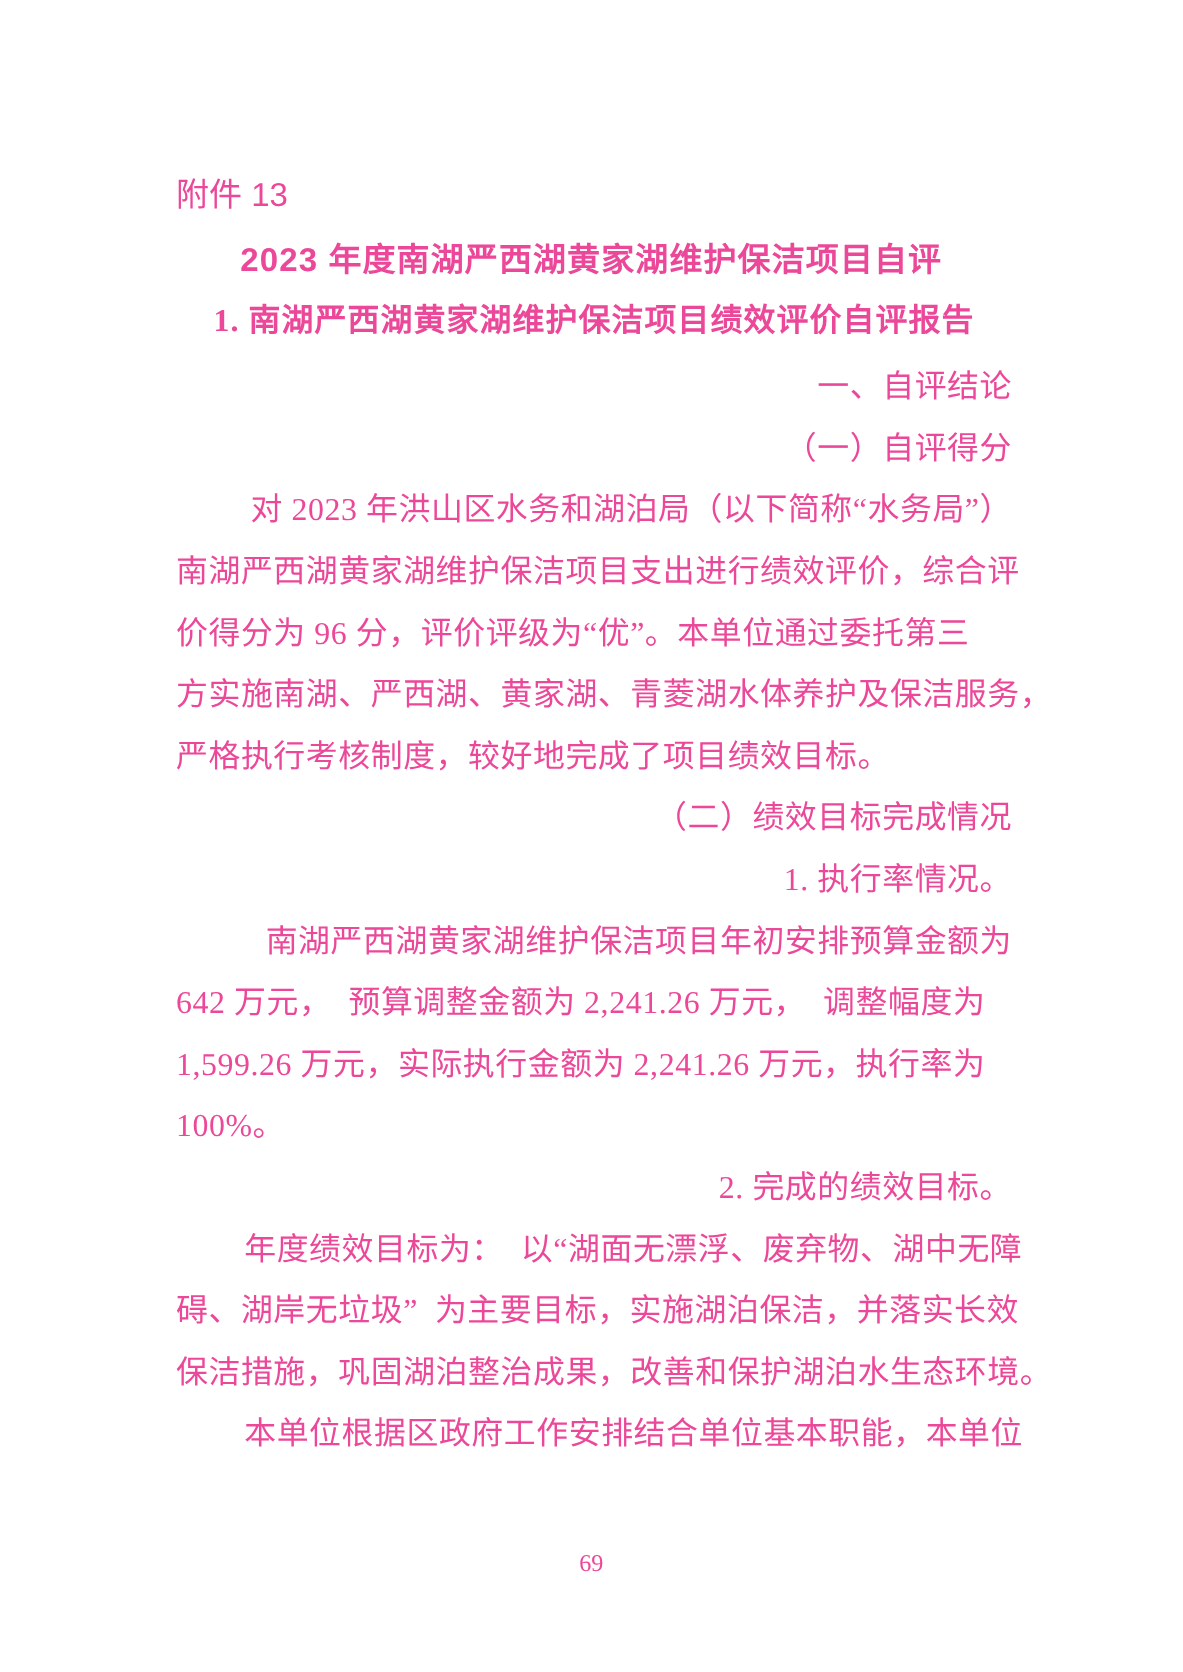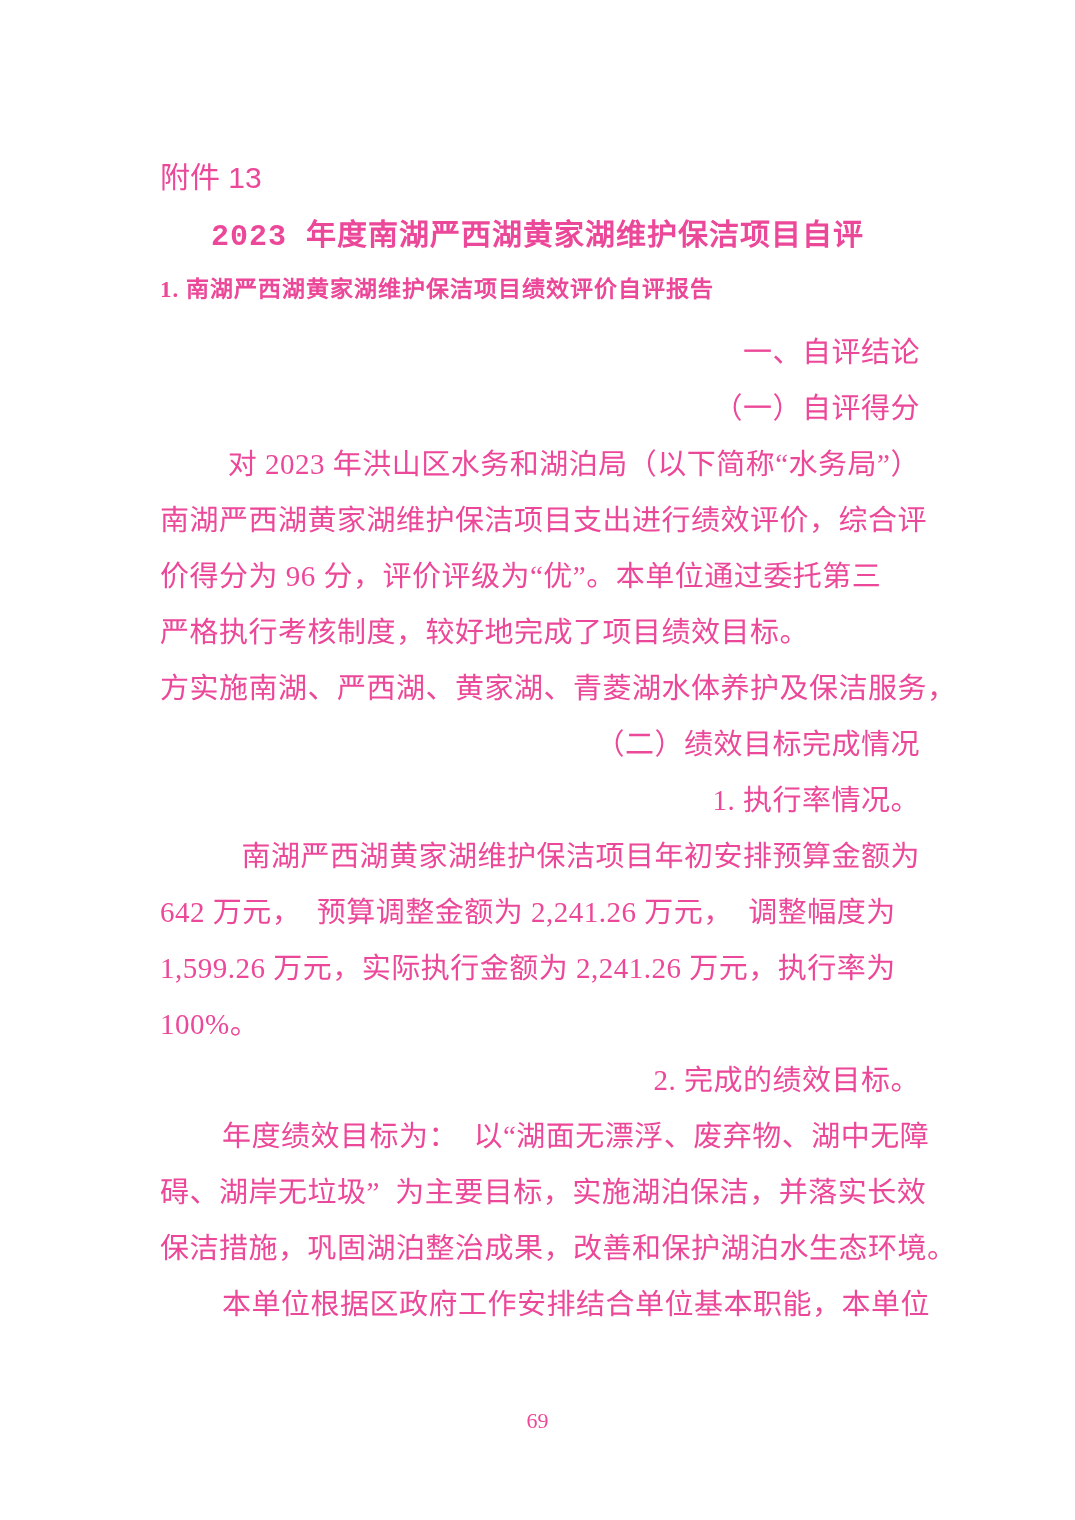--- a/index.html
+++ b/index.html
@@ -21,38 +21,39 @@
       font-size: 30px;
       line-height: 1;
       white-space: pre;
     }
     .doc-title {
       position: absolute;
       left: 160px;
       top: 222px;
       width: 755px;
       text-align: center;
-      font-family: Liberation Mono, monospace;
+      font-family: Liberation Sans, sans-serif;
       font-weight: bold;
       font-size: 30px;
       line-height: 1;
       letter-spacing: 1px;
       white-space: pre;
     }
     .section-heading {
       position: absolute;
       left: 160px;
       top: 278px;
       width: 760px;
       font-family: "Liberation Serif", serif;
       font-weight: bold;
-      font-size: 23px;
+      font-size: 29px;
       line-height: 1;
       letter-spacing: 1px;
       white-space: pre;
+      text-align: center;
     }
     .body-block {
       position: absolute;
       left: 160px;
       top: 324px;
       width: 760px;
       font-size: 29px;
       font-family: "Liberation Serif", serif;
     }
     .line {
@@ -86,22 +87,22 @@
   <div class="doc-title">2023 年度南湖严西湖黄家湖维护保洁项目自评</div>
 
   <div class="section-heading">1. 南湖严西湖黄家湖维护保洁项目绩效评价自评报告</div>
 
   <div class="body-block">
     <div class="line indent">一、自评结论</div>
     <div class="line indent">（一）自评得分</div>
     <div class="line indent">对 2023 年洪山区水务和湖泊局（以下简称“水务局”）</div>
     <div class="line">南湖严西湖黄家湖维护保洁项目支出进行绩效评价，综合评</div>
     <div class="line">价得分为 96 分，评价评级为“优”。本单位通过委托第三</div>
+    <div class="line">方实施南湖、严西湖、黄家湖、青菱湖水体养护及保洁服务，</div>
     <div class="line">严格执行考核制度，较好地完成了项目绩效目标。</div>
-    <div class="line">方实施南湖、严西湖、黄家湖、青菱湖水体养护及保洁服务，</div>
     <div class="line indent">（二）绩效目标完成情况</div>
     <div class="line indent">1. 执行率情况。</div>
     <div class="line indent">南湖严西湖黄家湖维护保洁项目年初安排预算金额为</div>
     <div class="line">642 万元，  预算调整金额为 2,241.26 万元，  调整幅度为</div>
     <div class="line">1,599.26 万元，实际执行金额为 2,241.26 万元，执行率为</div>
     <div class="line">100%。</div>
     <div class="line indent">2. 完成的绩效目标。</div>
     <div class="line indent">年度绩效目标为：  以“湖面无漂浮、废弃物、湖中无障</div>
     <div class="line">碍、湖岸无垃圾”  为主要目标，实施湖泊保洁，并落实长效</div>
     <div class="line">保洁措施，巩固湖泊整治成果，改善和保护湖泊水生态环境。</div>

